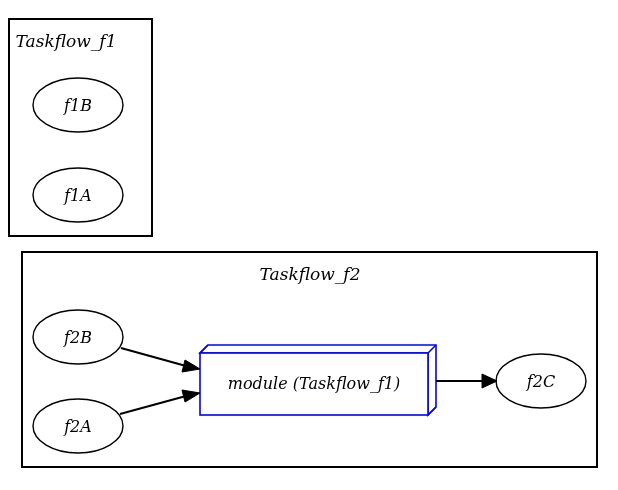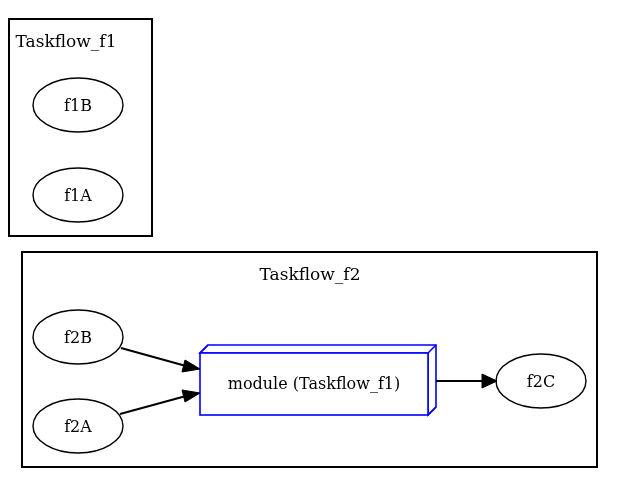--- a/index.html
+++ b/index.html
@@ -11,20 +11,21 @@
     width: 618px;
     height: 490px;
     overflow: hidden;
     font-family: "DejaVu Serif", "Liberation Serif", serif;
   }
   #graph-root {
     position: relative;
     width: 618px;
     height: 490px;
     background: #ffffff;
+    font-style: italic;
   }
   svg#diagram {
     display: block;
     width: 618px;
     height: 490px;
   }
   .cluster-box {
     fill: none;
     stroke: #000000;
     stroke-width: 2;

